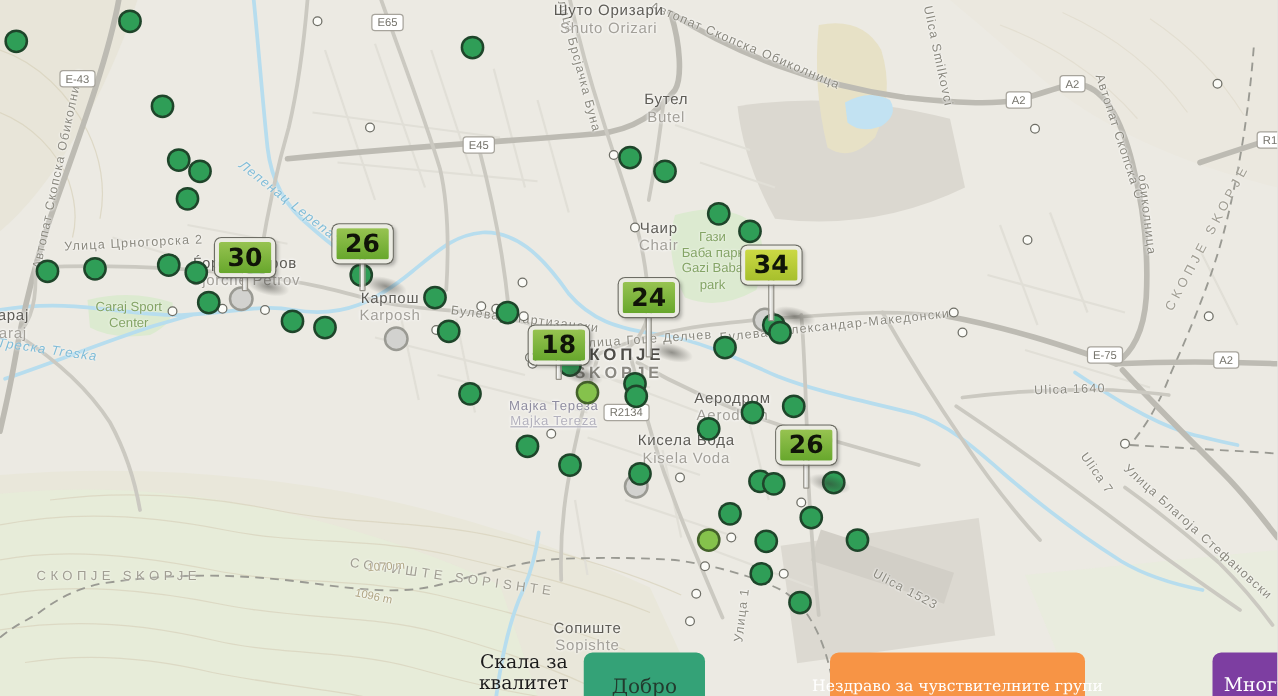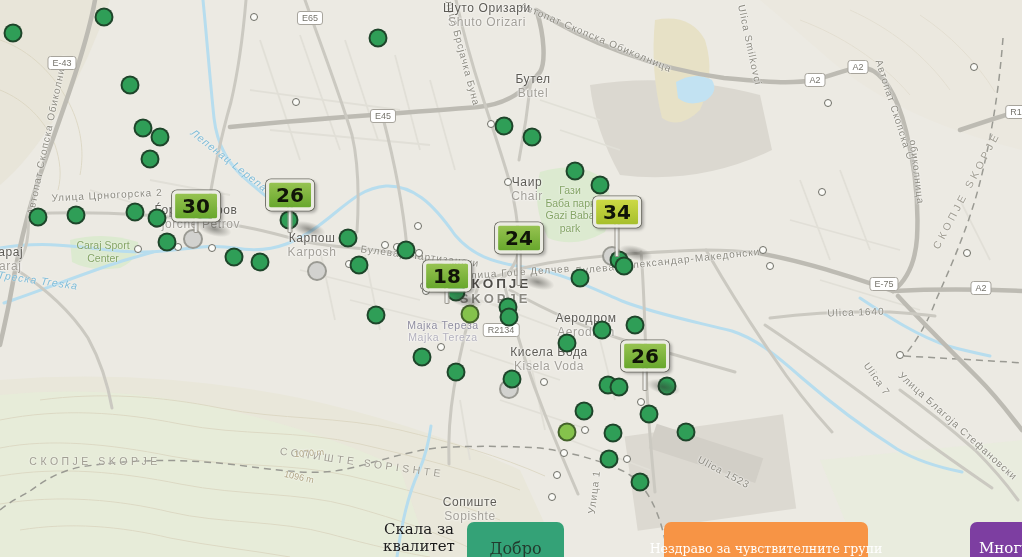--- a/index.html
+++ b/index.html
@@ -8,21 +8,21 @@
   .map svg{position:absolute;left:0;top:0;z-index:0;}
   #map-layers{position:absolute;left:0;top:0;width:100%;height:100%;z-index:2;}
 
   
   .place{position:absolute;transform:translate(-50%,-50%);text-align:center;z-index:7;
          line-height:1.15;letter-spacing:.6px;white-space:nowrap;
          text-shadow:0 0 2px #fff,0 0 3px #fff;}
   .place .mk{color:#5d5b55;font-size:12px;}
   .place .lat{color:#a29f98;font-size:12px;}
   .place.sm .mk{font-size:10.5px;color:#8f8da0;}
-  .place.sm .lat{font-size:10.5px;color:#b3b1bd;}
+  .place.sm .lat{font-size:10.5px;color:#b3b1bd;text-decoration:underline;}
   .place.city{letter-spacing:3px;}
   .place.city .mk{font-size:13.5px;color:#4f4d48;font-weight:bold;}
   .place.city .lat{font-size:13px;color:#8b8982;font-weight:bold;}
   .region{position:absolute;transform:translate(-50%,-50%);white-space:nowrap;z-index:6;
           font-size:10.5px;letter-spacing:3.5px;color:#a09d92;text-shadow:0 0 2px #fff;}
   .park-lbl{position:absolute;transform:translate(-50%,-50%);text-align:center;z-index:6;
             font-size:10.5px;line-height:1.2;color:#84a465;white-space:nowrap;text-shadow:0 0 2px #fff;}
   .water-lbl{position:absolute;transform-origin:center;white-space:nowrap;z-index:6;
              font-size:10.5px;letter-spacing:1px;color:#7fbcd8;font-style:italic;text-shadow:0 0 2px #fff;}
   .street{position:absolute;transform-origin:center;white-space:nowrap;z-index:6;

